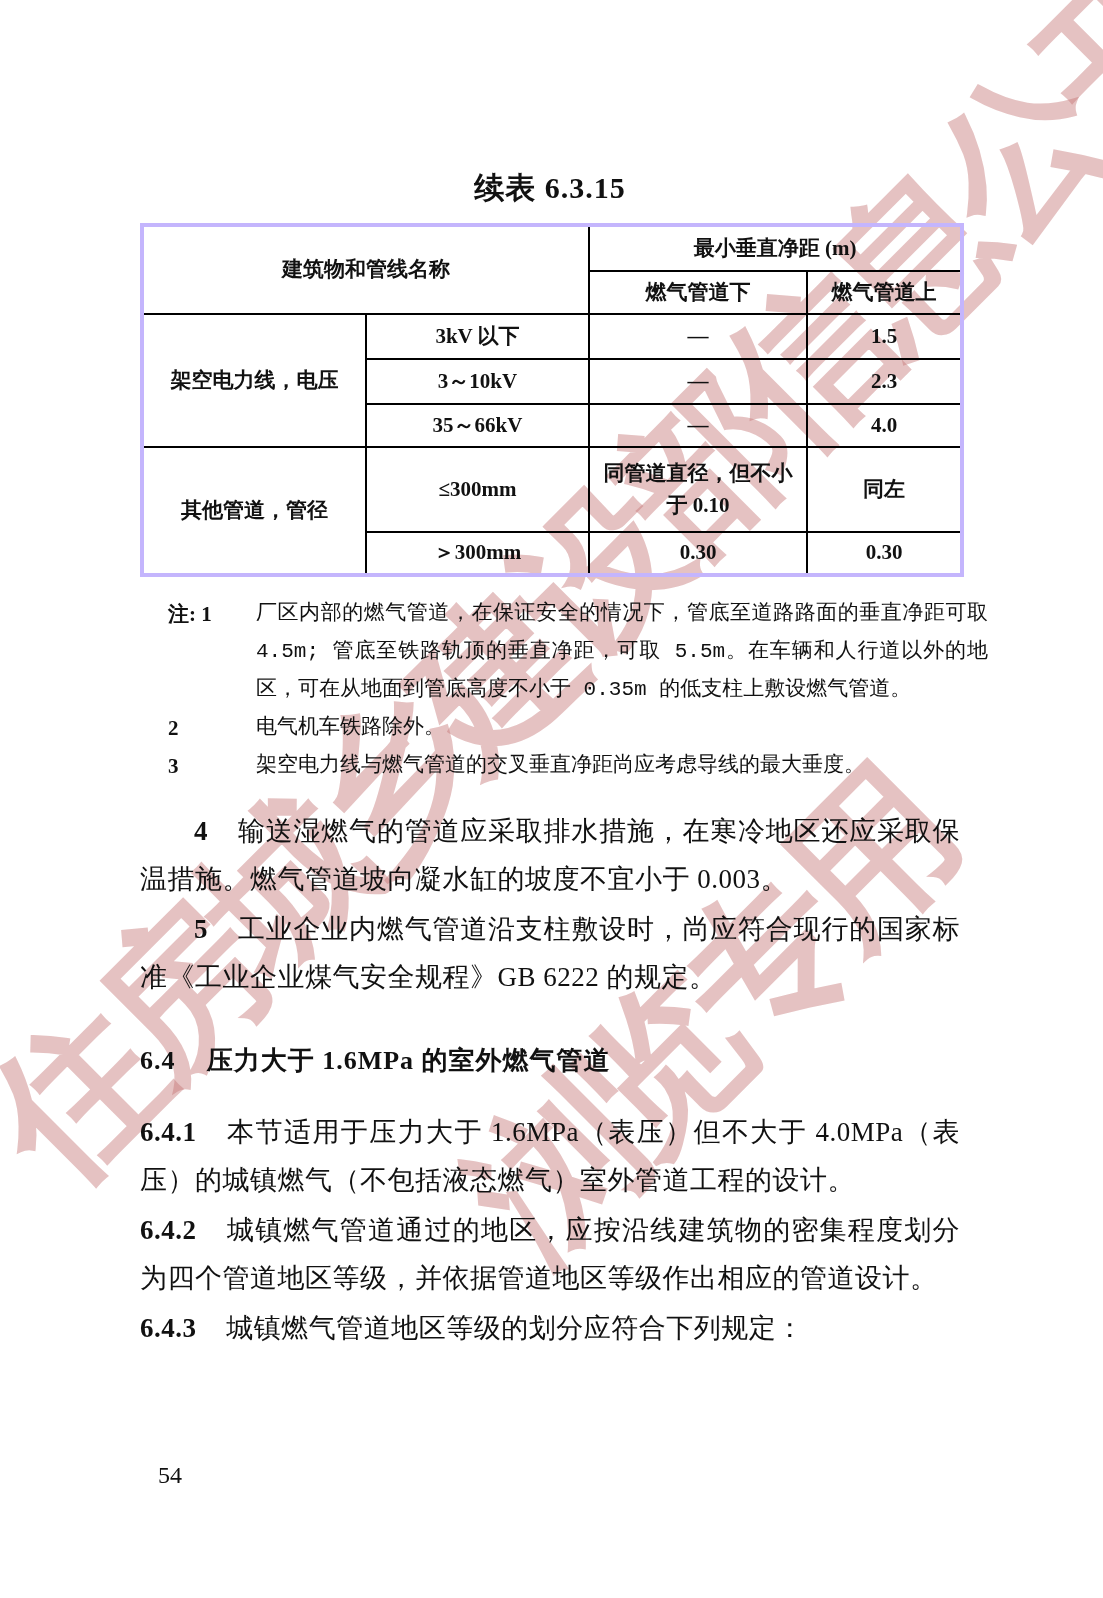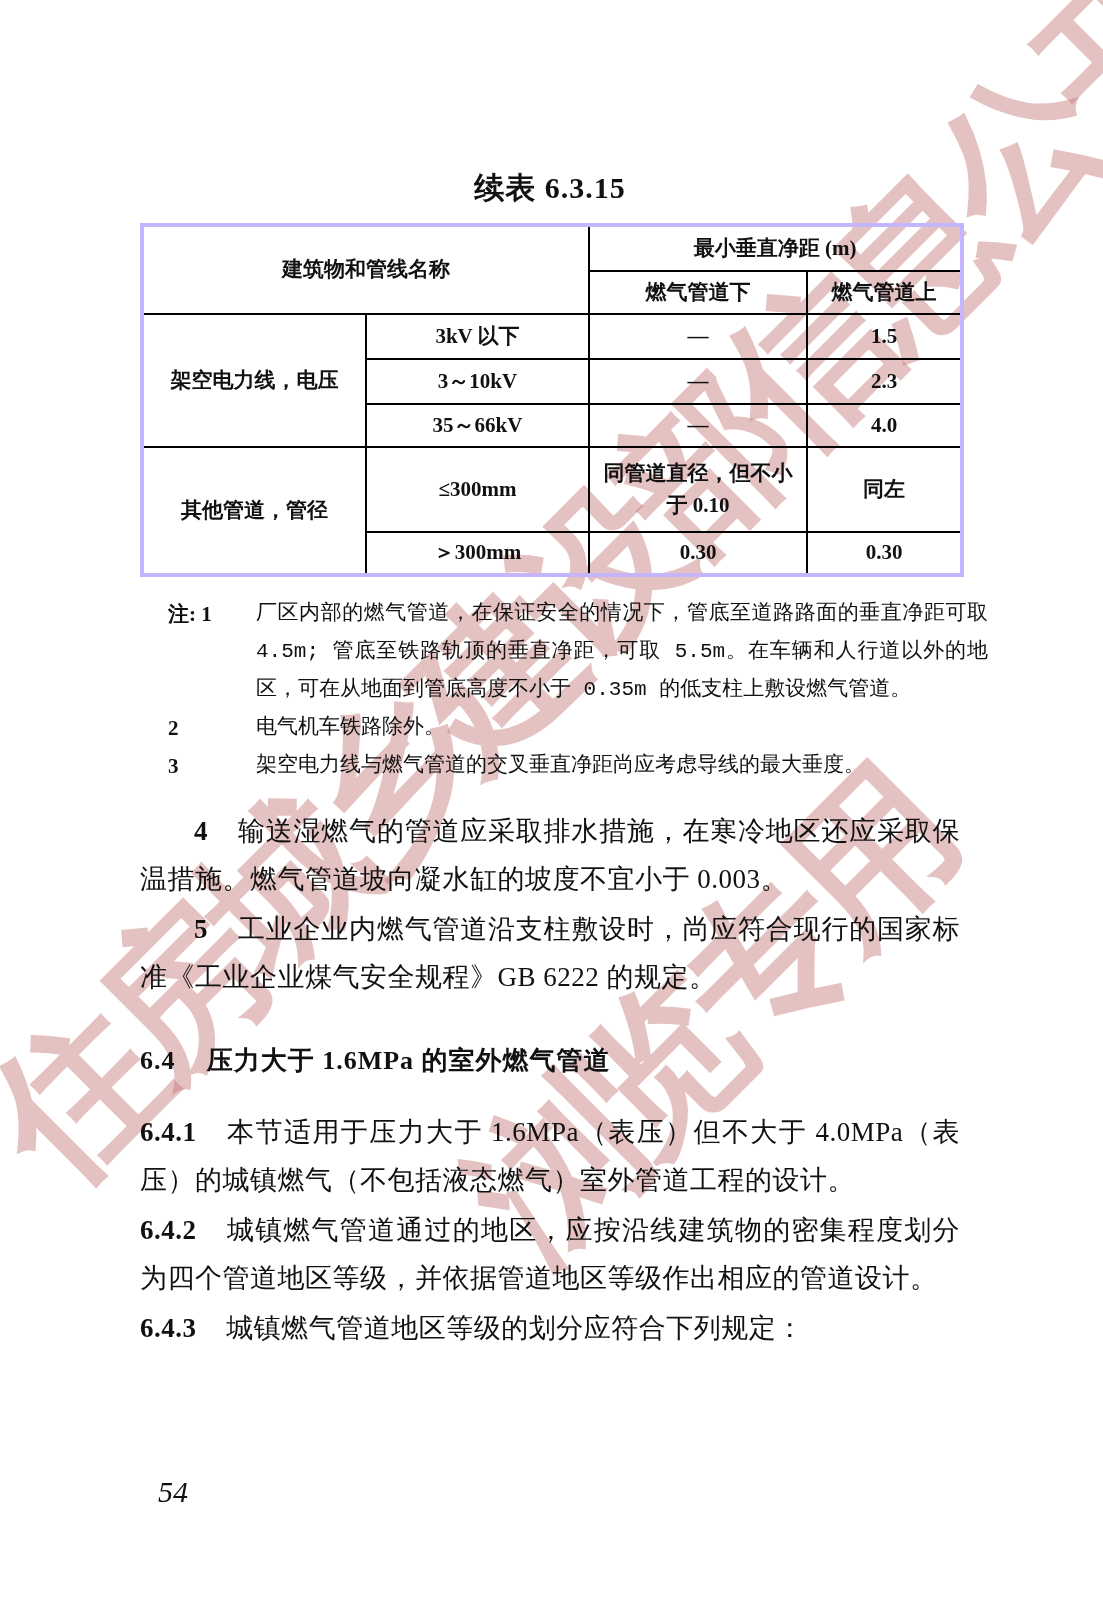--- a/index.html
+++ b/index.html
@@ -102,24 +102,22 @@
     margin: 42px 0 30px 0;
     letter-spacing: 1px;
   }
   .heading-gap { display: inline-block; width: 1.2em; }
   .clause { text-indent: 0; margin-top: 2px; }
   .list-item { text-indent: 2em; margin-top: 2px; }
   .page-number {
     position: absolute;
     left: 158px;
     top: 1462px;
-    font-size: 30px;
-    font-style: italic;
+    font-size: 24px;
     z-index: 1;
-    margin-top: 13px;
   }
 </style>
 </head>
 <body>
 
 <div class="page">
 
   <div class="watermark-layer">
     <div class="wm wm-1">住房城乡建设部信息公开</div>
     <div class="wm wm-2">浏览专用</div>

